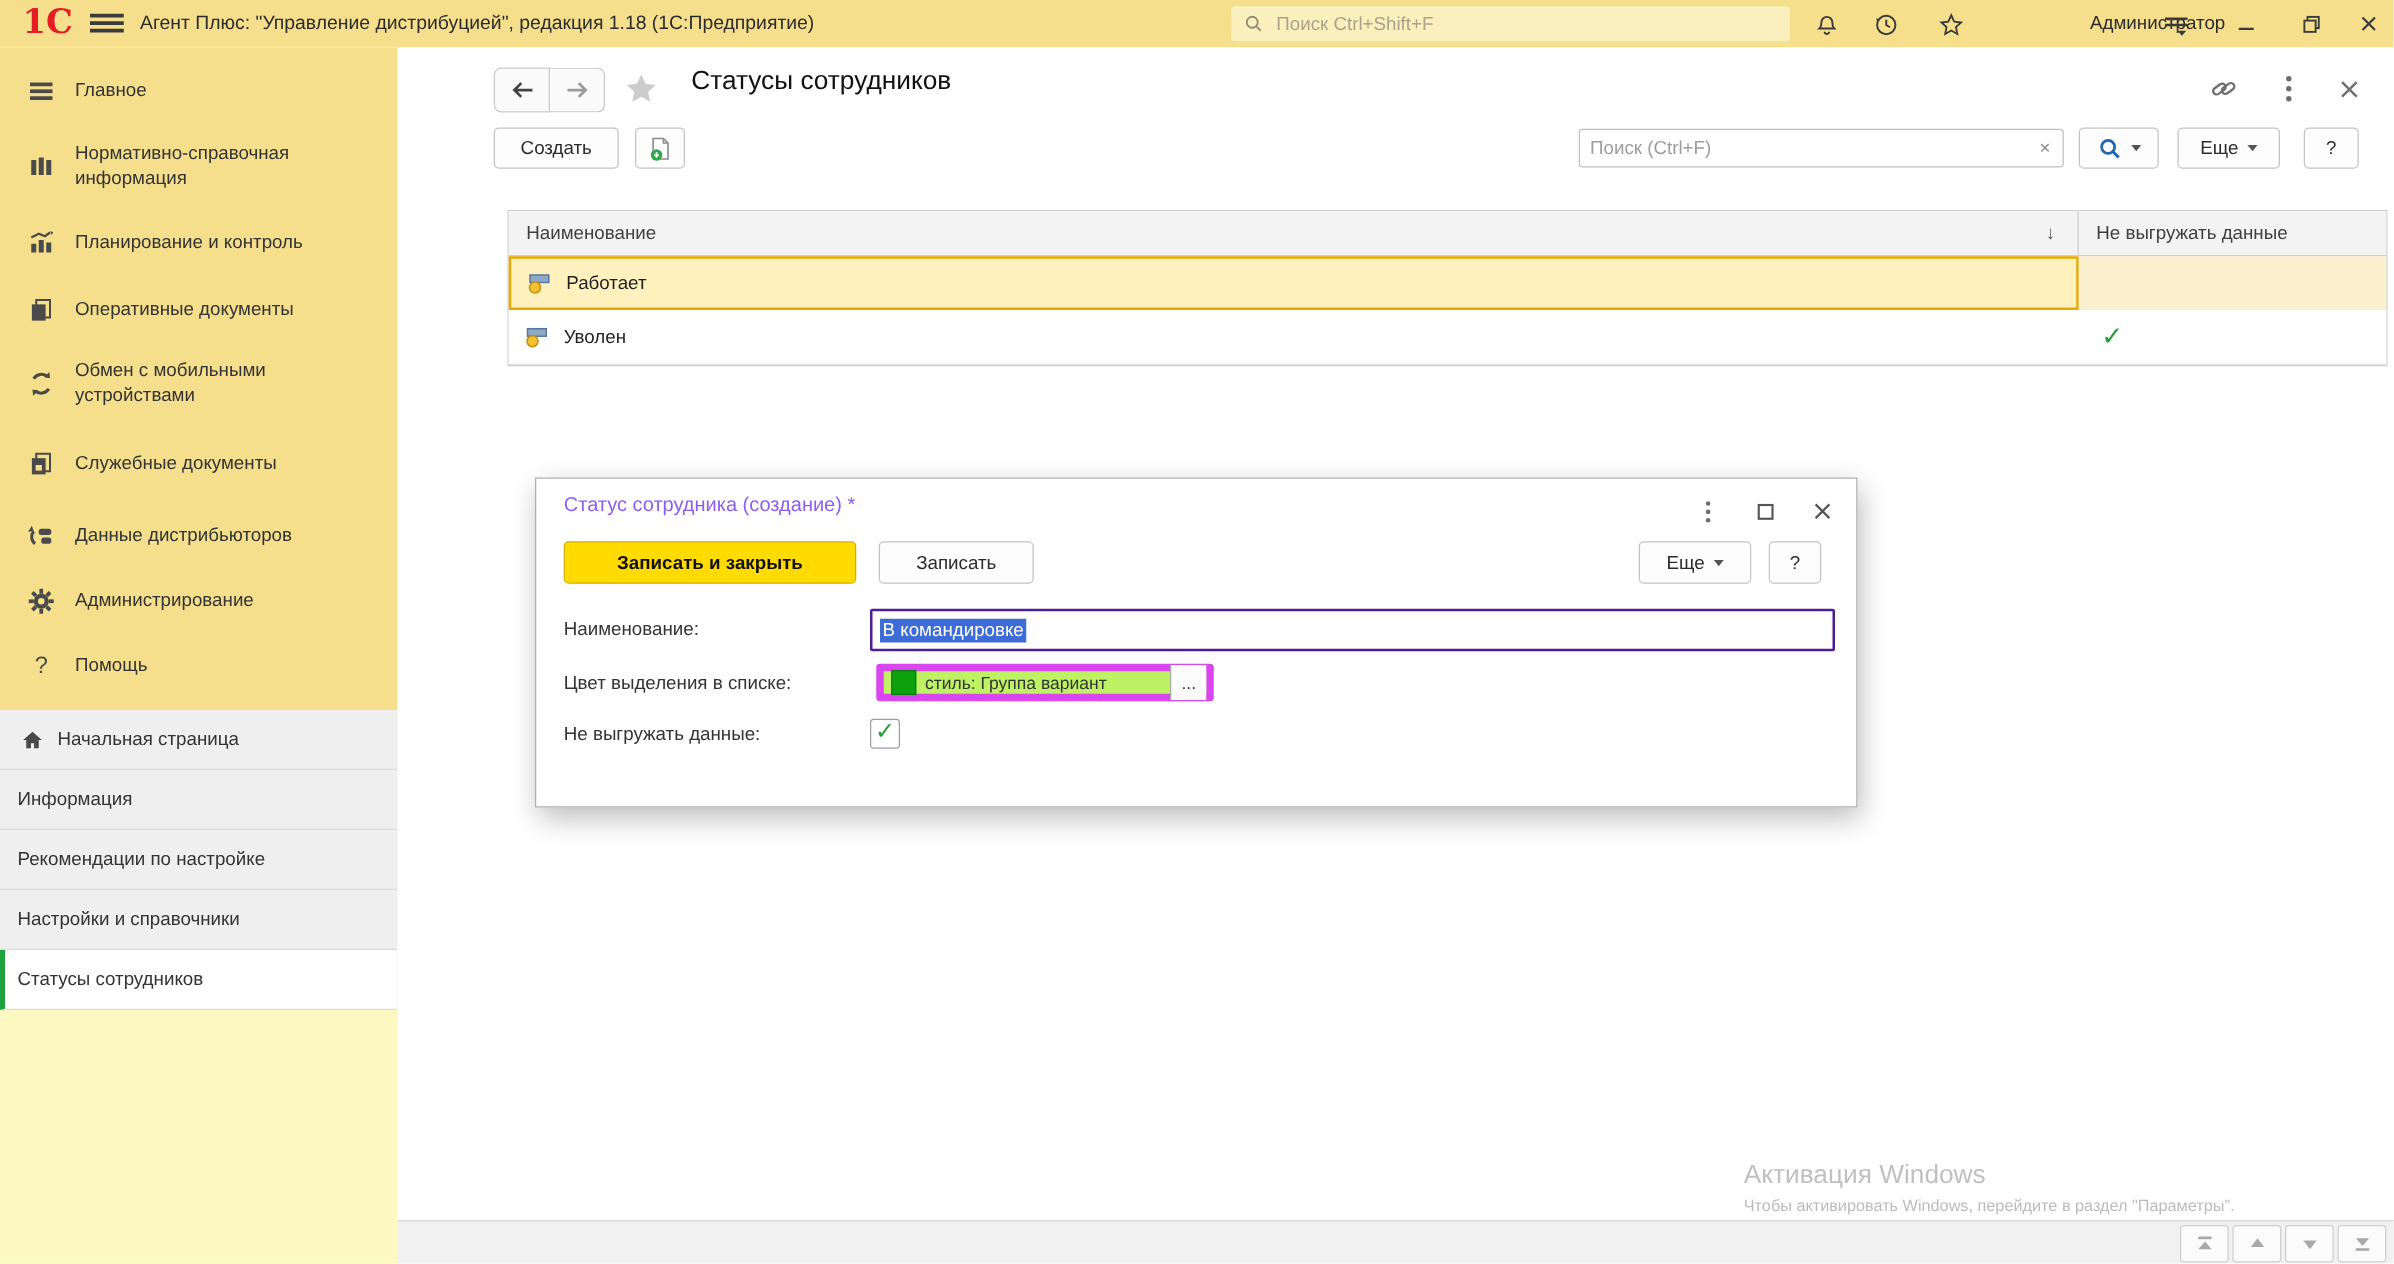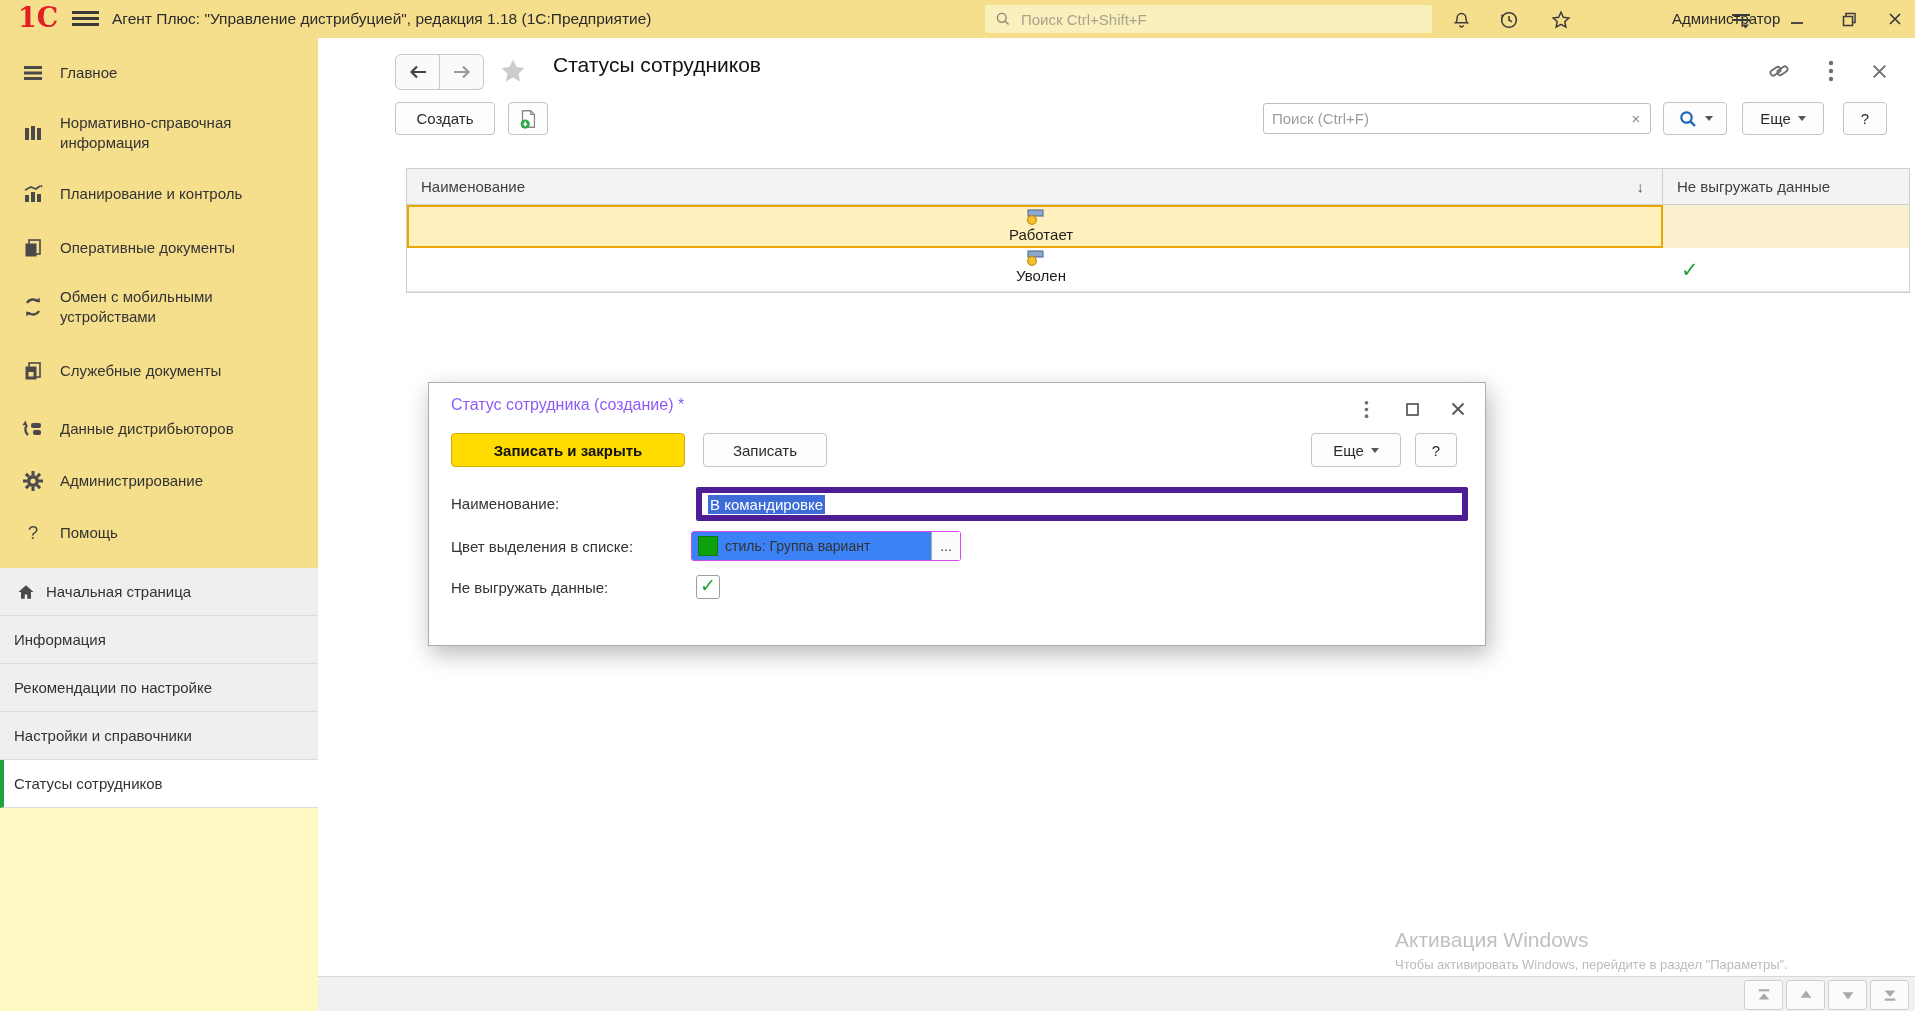--- a/index.html
+++ b/index.html
@@ -59,21 +59,21 @@
 
   
   .tbl{position:absolute;left:88px;top:130px;width:1504px;border:1px solid #CFCFCF;box-sizing:border-box;}
   .tbl-head{display:flex;background:#F3F3F3;height:35px;border-bottom:1px solid #CFCFCF;}
   .th{display:flex;align-items:center;font-size:15px;color:#3F3F3F;box-sizing:border-box;}
   .th1{width:1256px;padding-left:14px;border-right:1px solid #CFCFCF;}
   .th1 .sort{margin-left:auto;margin-right:18px;color:#555;font-size:15px;}
   .th2{flex:1;padding-left:14px;}
   .trow{display:flex;height:43px;}
   .td{display:flex;align-items:center;box-sizing:border-box;font-size:15px;color:#1F1F1F;}
-  .td1{width:1256px;padding-left:12px;flex-direction:column;}
+  .td1{width:1256px;padding-left:12px;}
   .td2{flex:1;padding-left:18px;}
   .trow.sel .td1{border:2px solid #E8A800;background:#FFF1BE;}
   .trow.sel .td2{background:#FAF0CD;}
   .trow.plain{border-bottom:1px solid #E6E6E6;background:#fff;}
   .item-ico{margin-right:10px;flex:0 0 auto;display:flex;}
   .green-check{color:#21A038;font-size:21px;font-weight:bold;line-height:1;}
 
   
   .wm1{position:absolute;left:1077px;top:890px;font-size:21px;color:#ABABAB;opacity:.75;}
   .wm2{position:absolute;left:1077px;top:919px;font-size:13px;color:#ABABAB;opacity:.8;}
@@ -87,25 +87,25 @@
   .dialog{position:absolute;left:428px;top:382px;width:1056px;height:262px;background:#fff;border:1px solid #ADADAD;
           box-shadow:3px 8px 22px rgba(0,0,0,.28);z-index:50;}
   .dlg-title{position:absolute;left:22px;top:13px;font-size:16px;color:#8b5cf6;}
   .dlg-ic{position:absolute;top:15px;width:26px;height:22px;display:flex;align-items:center;justify-content:center;cursor:pointer;}
   .dlg-save{position:absolute;left:22px;top:50px;width:234px;height:34px;background:#FFDB00;border:1px solid #D3AF00;border-radius:4px;
             font-weight:bold;font-size:15px;color:#111;display:flex;align-items:center;justify-content:center;cursor:pointer;box-sizing:border-box;}
   .dlg-save2{position:absolute;left:274px;top:50px;width:124px;height:34px;}
   .dlg-more{position:absolute;left:882px;top:50px;width:90px;height:34px;}
   .dlg-help{position:absolute;left:986px;top:50px;width:42px;height:34px;}
   .dlg-label{position:absolute;left:22px;font-size:15px;color:#333;}
-  .name-input{position:absolute;left:267px;top:104px;width:772px;height:34px;border:6px solid #4c1d95;border-radius:2px;
+  .name-input{position:absolute;left:267px;top:104px;width:772px;height:34px;border:2px solid #4c1d95;border-radius:2px;
               display:flex;align-items:center;box-sizing:border-box;background:#fff;cursor:text;}
   .sel-text{margin-left:6px;background:#3D6BD8;color:#fff;font-size:15px;padding:1px 2px;}
-  .color-field{position:absolute;left:262px;top:148px;width:270px;height:30px;border:1px solid #d946ef;border-radius:3px;
-               display:flex;align-items:center;box-sizing:border-box;background:#3b82f6;cursor:pointer;}
+  .color-field{position:absolute;left:272px;top:148px;width:270px;height:30px;border:6px solid #d946ef;border-radius:3px;
+               display:flex;align-items:center;box-sizing:border-box;background:#bef264;cursor:pointer;}
   .swatch{width:18px;height:18px;background:#0EA10E;border:1px solid #0A7A0E;margin:0 7px 0 6px;flex:0 0 auto;}
   .color-val{font-size:14px;color:#333;white-space:nowrap;overflow:hidden;width:178px;}
   .color-more{margin-left:auto;width:28px;height:28px;border-left:1px solid #ABABAB;display:flex;align-items:center;justify-content:center;
               font-size:14px;color:#333;background:#FBFBFB;cursor:pointer;}
   .dlg-check{position:absolute;left:267px;top:192px;width:22px;height:22px;border:1px solid #9E9E9E;border-radius:3px;background:#fff;
              display:flex;align-items:center;justify-content:center;cursor:pointer;}
   .dlg-check .green-check{font-size:19px;margin-top:-3px;}
 </style>
 </head>
 <body>

